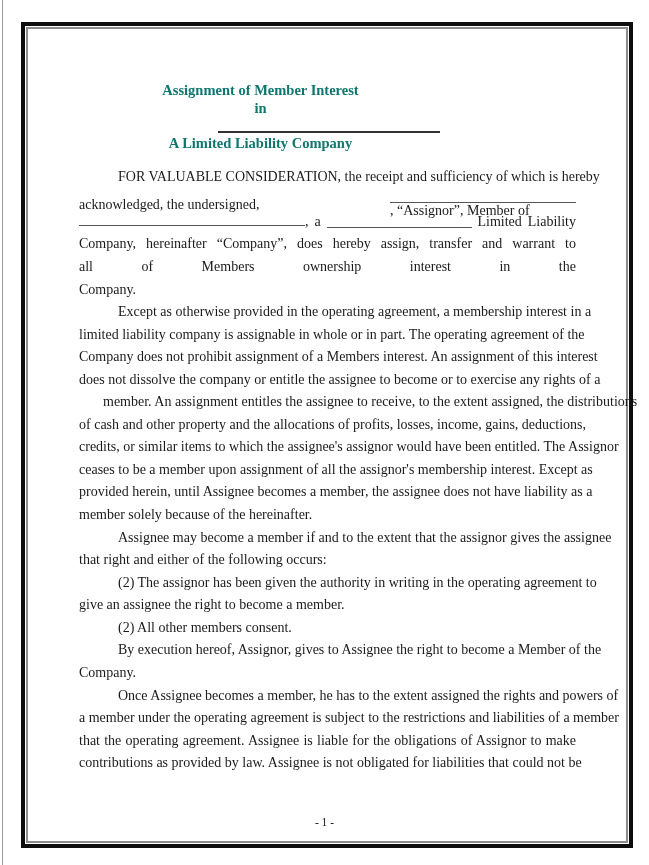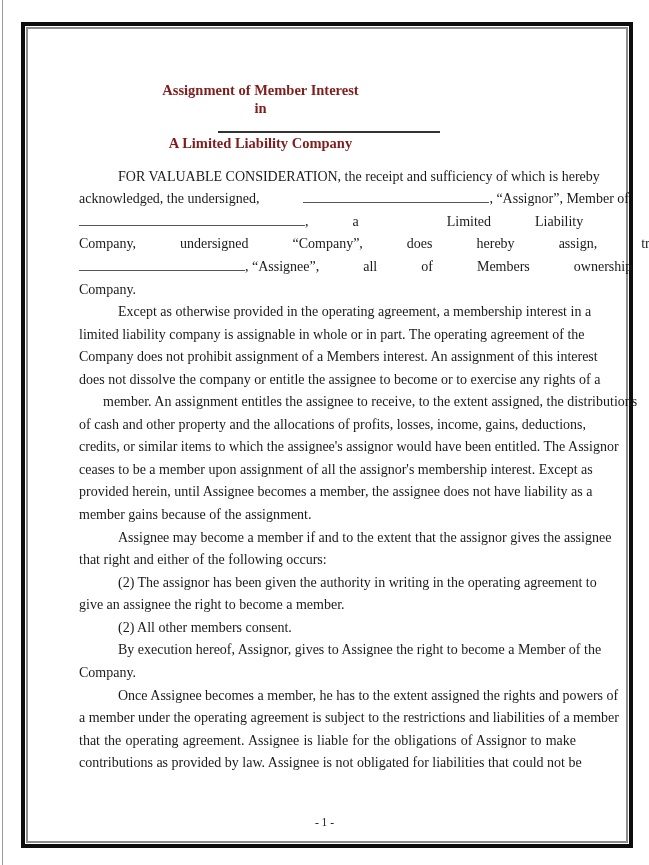--- a/index.html
+++ b/index.html
@@ -44,21 +44,21 @@
     border-bottom-color: #8c8c8c;
   }
   .title {
     position: absolute;
     left: 0;
     width: 521px;
     text-align: center;
     font-weight: bold;
     font-size: 14.5px;
     line-height: 18px;
-    color: #7f1d1d;
+    color: #0f766e;
   }
   .title-rule {
     position: absolute;
     left: 218px;
     width: 222px;
     top: 131px;
     height: 1.5px;
     background: #333;
   }
   .line {
@@ -81,21 +81,20 @@
   .blank {
     display: inline-block;
     border-bottom: 1px solid #555;
     height: 11px;
     vertical-align: baseline;
   }
   .row {
     display: flex;
     justify-content: space-between;
     align-items: center;
-    gap: 44px;
   }
   .page-num {
     position: absolute;
     left: 0;
     width: 649px;
     top: 816px;
     text-align: center;
     font-size: 11.5px;
     color: #222;
   }
@@ -111,76 +110,72 @@
 
 <div class="title" style="top:81px;">Assignment of Member Interest</div>
 <div class="title" style="top:99px;">in</div>
 <div class="title-rule"></div>
 <div class="title" style="top:134px;">A Limited Liability Company</div>
 
 <div class="line just indent" style="top:169px;">FOR VALUABLE CONSIDERATION, the receipt and sufficiency of which is hereby</div>
 
 <div class="line row" style="top:191px;">
   <span>acknowledged,  the  undersigned,</span>
-  <span style="display:flex;align-items:baseline;">
+  <span style="display:flex;align-items:baseline;flex-direction:column;">
     <span class="blank" style="width:186px;"></span>
     <span>, “Assignor”,  Member  of</span>
   </span>
 </div>
 
 <div class="line row" style="top:214px;">
   <span style="display:flex;align-items:baseline;">
     <span class="blank" style="width:226px;"></span>
     <span>,</span>
   </span>
   <span>a</span>
   <span class="blank" style="width:145px;"></span>
   <span>Limited</span>
   <span>Liability</span>
 </div>
 
 <div class="line row" style="top:236px;">
   <span>Company,</span>
-  <span>undersigned</span>
+  <span>hereinafter</span>
   <span>“Company”,</span>
   <span>does</span>
   <span>hereby</span>
   <span>assign,</span>
   <span>transfer</span>
   <span>and</span>
   <span>warrant</span>
   <span>to</span>
 </div>
 
 <div class="line row" style="top:259px;">
-  <span style="display:flex;align-items:baseline;">
-    <span class="blank" style="width:166px;"></span>
-    <span>, “Assignee”,</span>
-  </span>
   <span>all</span>
   <span>of</span>
   <span>Members</span>
   <span>ownership</span>
   <span>interest</span>
   <span>in</span>
   <span>the</span>
 </div>
 
 <div class="line" style="top:282px;">Company.</div>
 
 <div class="line just indent" style="top:304px;">Except as otherwise provided in the operating agreement, a membership interest in a</div>
 <div class="line just" style="top:327px;">limited liability company is assignable in whole or in part. The operating agreement of the</div>
 <div class="line just" style="top:349px;">Company does not prohibit assignment of a Members interest.  An assignment of this interest</div>
 <div class="line just" style="top:372px;">does not dissolve the company or entitle the assignee to become or to exercise any rights of a</div>
 <div class="line just" style="top:394px;margin-left:24px;">member. An assignment entitles the assignee to receive, to the extent assigned, the distributions</div>
 <div class="line just" style="top:417px;">of cash and other property and the allocations of profits, losses, income, gains, deductions,</div>
 <div class="line just" style="top:439px;">credits, or similar items to which the assignee's assignor would have been entitled. The Assignor</div>
 <div class="line just" style="top:462px;">ceases to be a member upon assignment of all the assignor's membership interest. Except as</div>
 <div class="line just" style="top:484px;">provided herein, until Assignee becomes a member, the assignee does not have liability as a</div>
-<div class="line" style="top:507px;">member gains because of the assignment.</div>
+<div class="line" style="top:507px;">member solely because of the hereinafter.</div>
 
 <div class="line just indent" style="top:530px;">Assignee may become a member if and to the extent that the assignor gives the assignee</div>
 <div class="line" style="top:552px;">that right and either of the following occurs:</div>
 
 <div class="line just indent" style="top:575px;">(2) The assignor has been given the authority in writing in the operating agreement to</div>
 <div class="line" style="top:597px;">give an assignee the right to become a member.</div>
 
 <div class="line indent" style="top:620px;">(2) All other members consent.</div>
 
 <div class="line just indent" style="top:642px;">By execution hereof, Assignor, gives to Assignee the right to become a Member of the</div>

